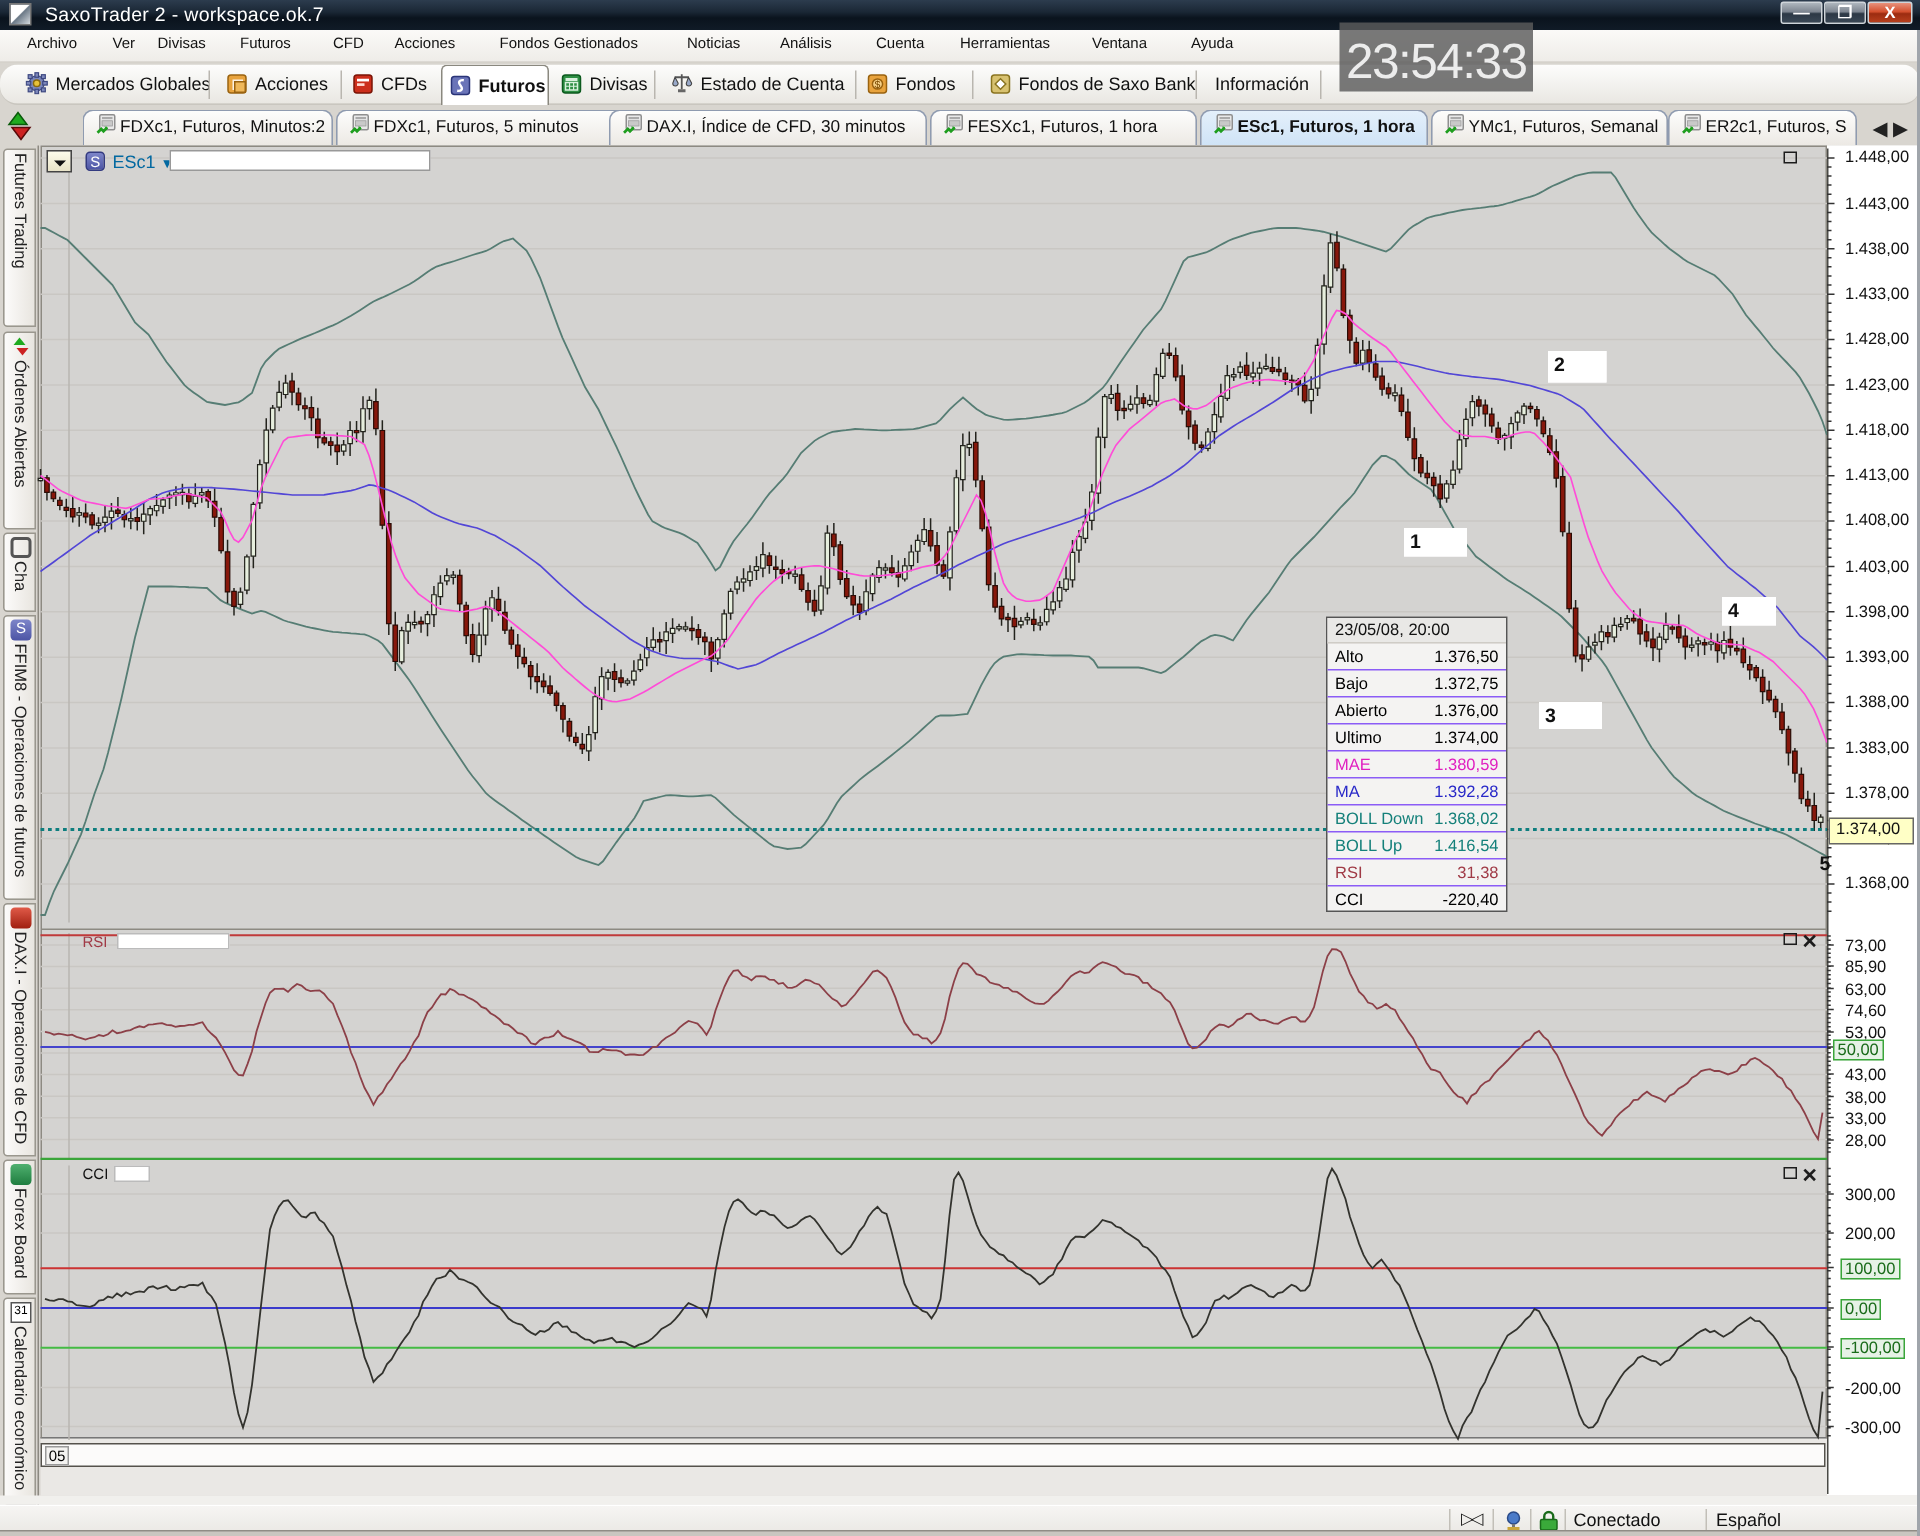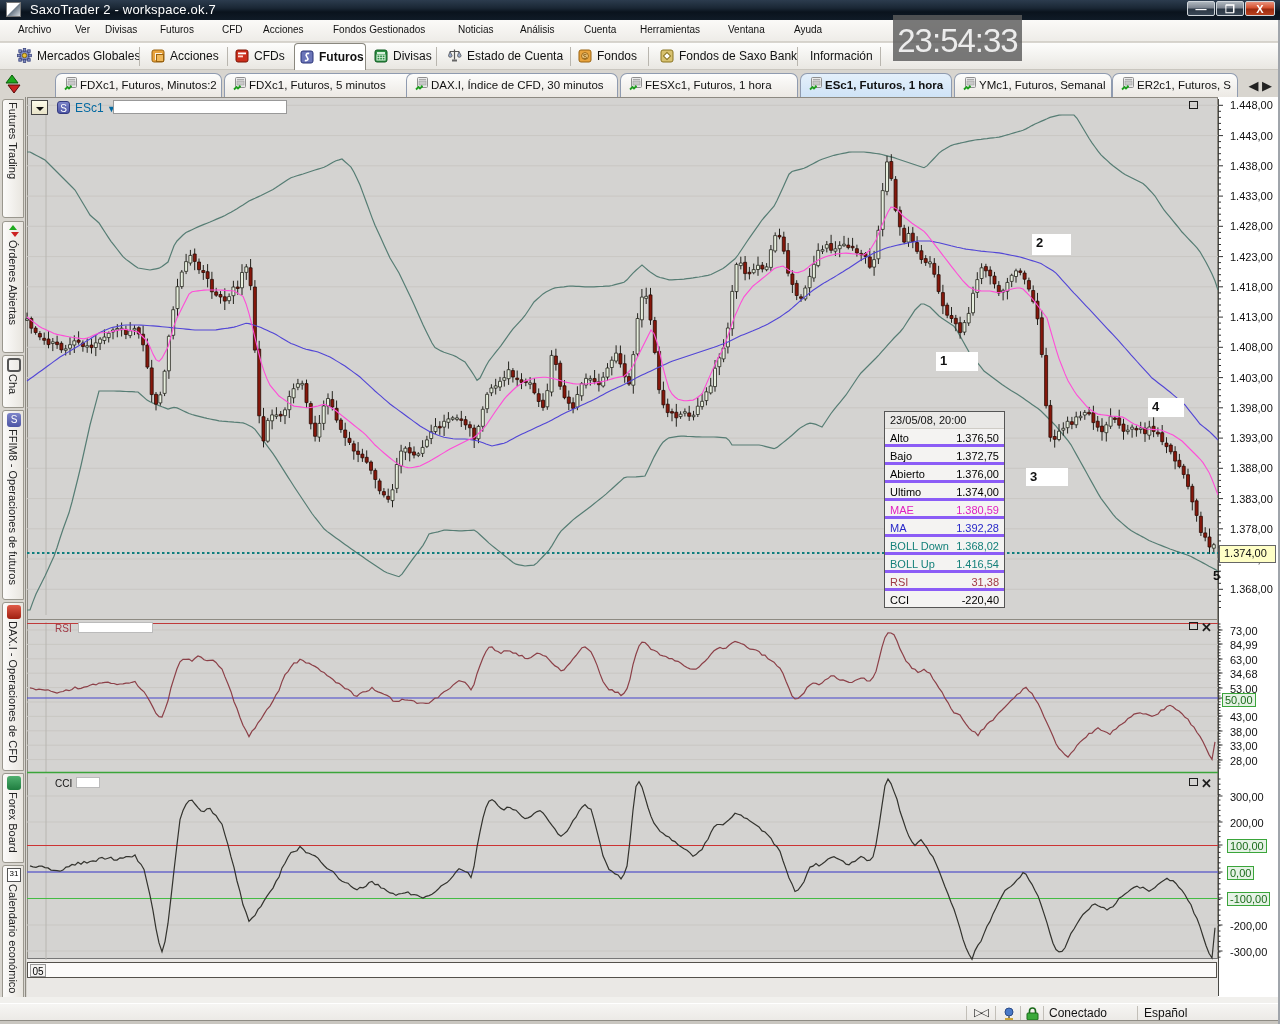--- a/index.html
+++ b/index.html
@@ -15,21 +15,21 @@
 #btnmin { left:1187px; width:28px; background:linear-gradient(180deg,#aeb6bd,#7d8590 45%,#2c3845 55%,#3a4755); }
 #btnmax { left:1216px; width:28px; background:linear-gradient(180deg,#aeb6bd,#7d8590 45%,#2c3845 55%,#3a4755); }
 #btnclose { left:1245px; width:30px; background:linear-gradient(180deg,#e8927c,#d4502e 45%,#9c2c10 55%,#b8401e); }
 .winbtn span { position:absolute; left:0; right:0; top:0px; text-align:center; color:#fff; font-size:11px; font-weight:bold; line-height:14px; }
 
 
 #menubar { position:absolute; left:0; top:20px; width:1280px; height:22px; background:linear-gradient(180deg,#fbfaf8,#eeece8); border-bottom:1px solid #d5d2cb; font-size:10px; color:#111; }
 #menubar span { position:absolute; top:4px; }
 
 
-#toolbar { position:absolute; left:0; top:43px; width:1280px; height:27px; background:linear-gradient(180deg,#fdfdfc,#e9e7e2); border-bottom:1px solid #c9c6bf; font-size:12px; color:#111; }
+#toolbar { position:absolute; left:0; top:43px; width:1280px; height:27px; background:linear-gradient(180deg,#fdfdfc,#e9e7e2); border-bottom:1px solid #c9c6bf; font-size:12px; color:#111;border-radius:12px; }
 .tbtn { position:absolute; top:3px; height:21px; line-height:21px; }
 .tsep { position:absolute; top:4px; width:1px; height:19px; background:#b9b6af; }
 svg.tico { vertical-align:-3px; margin-right:5px; }
 #futuros-btn { position:absolute; left:294px; top:0px; width:72px; height:27px; background:#fff; border:1px solid #8a887f; border-bottom:0; border-radius:4px 4px 0 0; font-weight:bold; line-height:26px; padding-left:5px; white-space:nowrap; overflow:hidden; }
 
 
 #clock { position:absolute; left:893px; top:15px; width:129px; height:46px; background:rgba(92,92,92,0.82); color:#ececec; font-size:33px; text-align:center; line-height:51px; letter-spacing:-1px; }
 
 
 #tabbar { position:absolute; left:0; top:70px; width:1280px; height:27px; background:#d8d5cf; font-size:11.5px; }
@@ -62,21 +62,21 @@
 
 #combo { position:absolute; left:4px; top:3px; width:17px; height:15px; background:linear-gradient(180deg,#fdfceb,#e8e3c8); border:1px solid #444; }
 #combo:after { content:""; position:absolute; left:4px; top:6px; border:4px solid transparent; border-top-color:#111; }
 .esico { position:absolute; width:13px; height:13px; background:linear-gradient(180deg,#7d85c9,#4d55a5); border:1px solid #333a80; border-radius:3px; color:#fff; font-size:10px; text-align:center; line-height:13px; }
 #eslabel { position:absolute; left:48px; top:4px; font-size:12px; color:#0369a1; }
 #searchbox { position:absolute; left:86px; top:3px; width:174px; height:14px; background:#fff; border:1px solid #999; }
 
 
 #tooltip { position:absolute; left:884px; top:411px; width:121px; height:197px; background:#f4f3f2; border:1px solid #555; font-size:11px; z-index:30; }
 #tooltip .hd { height:17px; line-height:17px; padding-left:5px; background:#e9e8e6; border-bottom:1px solid #cfccc6; color:#111; }
-#tooltip .row { height:18px; line-height:18px; padding:0 5px; border-bottom:3px solid #8b5cf6; }
+#tooltip .row { height:18px; line-height:18px; padding:0 5px; border-bottom:1px solid #8b5cf6; }
 #tooltip .row b { font-weight:normal; float:left; }
 #tooltip .row i { font-style:normal; float:right; }
 
 .ann { position:absolute; background:#fff; border:1px solid #fff; font-size:13px; font-weight:bold; color:#111; z-index:25; padding-left:3px; }
 
 .paneltag { position:absolute; font-size:10px; z-index:5; }
 .panelbox { position:absolute; background:#fff; border:1px solid #bbb; z-index:5; }
 .panelbtns { position:absolute; z-index:6; }
 .pbox { display:inline-block; width:9px; height:8px; border:1.5px solid #1c1c1c; vertical-align:top; }
 .px { display:inline-block; font-size:13px; font-weight:bold; color:#1c1c1c; line-height:11px; margin-left:3px; vertical-align:top; }
@@ -326,23 +326,23 @@
     <div class="axlab" style="top:341px">1.408,00</div>
     <div class="axlab" style="top:372px">1.403,00</div>
     <div class="axlab" style="top:402px">1.398,00</div>
     <div class="axlab" style="top:432px">1.393,00</div>
     <div class="axlab" style="top:462px">1.388,00</div>
     <div class="axlab" style="top:493px">1.383,00</div>
     <div class="axlab" style="top:523px">1.378,00</div>
     <div class="axlab" style="top:553px">1.373,00</div>
     <div class="axlab" style="top:583px">1.368,00</div>
 <div class="axlab" style="top:625px">73,00</div>
-    <div class="axlab" style="top:639px">84,99</div>
+    <div class="axlab" style="top:639px">85,90</div>
     <div class="axlab" style="top:654px">63,00</div>
-    <div class="axlab" style="top:668px">34,68</div>
+    <div class="axlab" style="top:668px">74,60</div>
     <div class="axlab" style="top:683px">53,00</div>
     <div class="axlab" style="top:711px">43,00</div>
     <div class="axlab" style="top:726px">38,00</div>
     <div class="axlab" style="top:740px">33,00</div>
     <div class="axlab" style="top:755px">28,00</div>
 <div class="axlab" style="top:791px">300,00</div>
     <div class="axlab" style="top:817px">200,00</div>
     <div class="axlab boxed" style="top:839px">100,00</div>
     <div class="axlab boxed" style="top:866px">0,00</div>
     <div class="axlab boxed" style="top:892px">-100,00</div>

